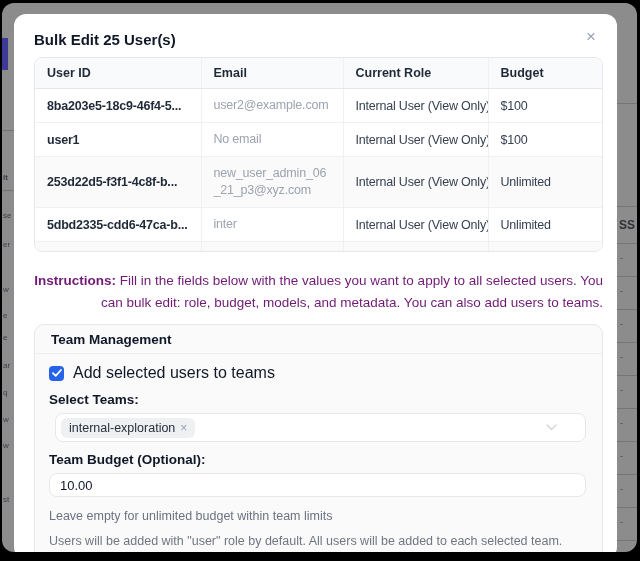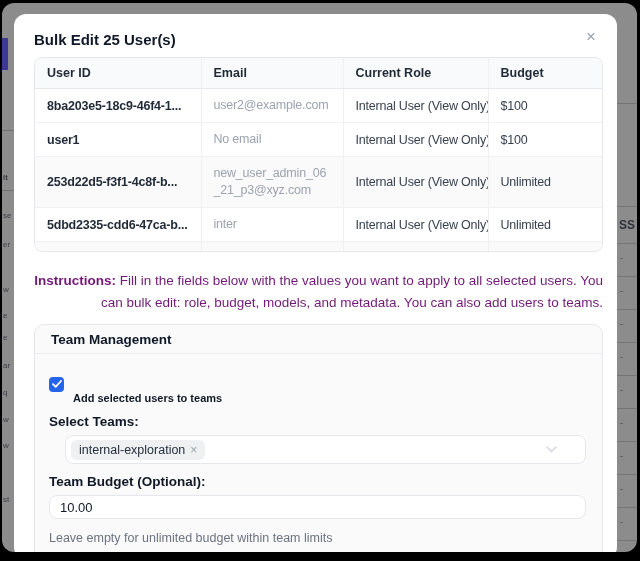--- a/index.html
+++ b/index.html
@@ -67,27 +67,27 @@
     font-size:13.5px;font-weight:700;color:#101828;
     padding:7px 16px 6px 16px;border-bottom:1px solid #eceef1;
   }
   .panel-body{padding:10px 16px 8px 14px;}
 
   .check-row{display:flex;align-items:center;gap:9px;margin:0 0 10px 0;}
   .checkbox{
     width:15px;height:15px;border-radius:4px;background:#2563eb;flex:0 0 auto;
     display:flex;align-items:center;justify-content:center;cursor:pointer;
   }
-  .check-label{font-size:11px;font-weight:700;color:#101828;margin-top:28px;}
+  .check-label{font-size:16px;font-weight:400;color:#101828;}
 
   .field-label{font-size:13.5px;font-weight:700;color:#101828;margin:0 0 6px 0;}
 
   .teams-select{
     background:#fff;border:1px solid #e5e7eb;border-radius:8px;height:27px;
-    display:flex;align-items:center;padding:0 28px 0 5px;margin:0 0 10px 16px;cursor:pointer;
+    display:flex;align-items:center;padding:0 28px 0 5px;margin:0 0 10px 6px;cursor:pointer;
     position:relative;
   }
   .team-tag{
     background:#eef0f2;border-radius:6px;padding:3px 8px;
     display:flex;align-items:center;gap:5px;font-size:12.5px;color:#27303f;
   }
   .tag-x{color:#9aa1ab;font-size:12px;cursor:pointer;line-height:1;}
   .chevron{margin-left:auto;display:flex;align-items:center;color:#d1d5db;}
 
   .budget-input{
@@ -161,21 +161,21 @@
         <thead>
           <tr>
             <th>User ID</th>
             <th>Email</th>
             <th>Current Role</th>
             <th>Budget</th>
           </tr>
         </thead>
         <tbody>
           <tr>
-            <td class="uid">8ba203e5-18c9-46f4-1...</td>
+            <td class="uid">8ba203e5-18c9-46f4-5...</td>
             <td class="email">user2@example.com</td>
             <td class="role">Internal User (View Only)</td>
             <td class="budget">$100</td>
           </tr>
           <tr>
             <td class="uid">user1</td>
             <td class="email">No email</td>
             <td class="role">Internal User (View Only)</td>
             <td class="budget">$100</td>
           </tr>

